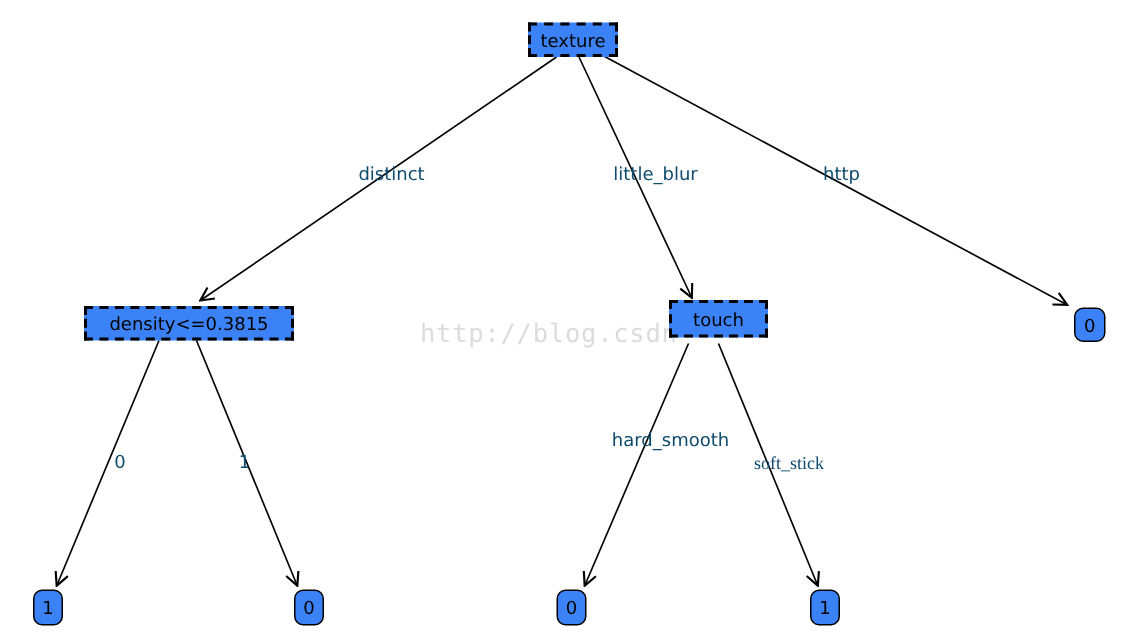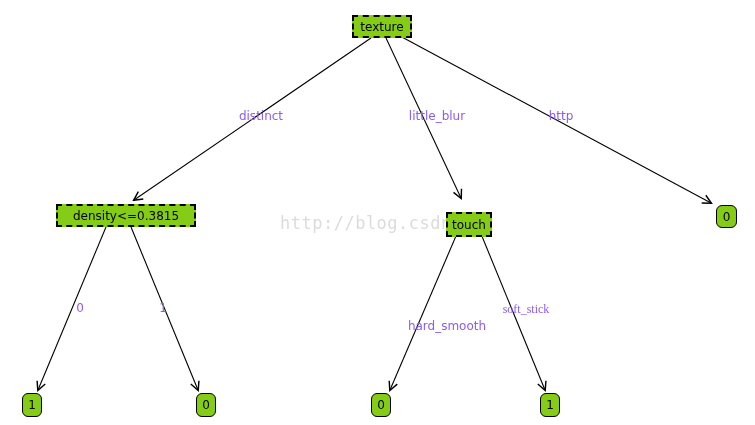--- a/index.html
+++ b/index.html
@@ -32,41 +32,41 @@
     left: 0;
     top: 0;
     z-index: 2;
   }
   .node {
     position: absolute;
     z-index: 3;
     display: flex;
     align-items: center;
     justify-content: center;
-    background: #84cc16;
+    background: #3b82f6;
     color: #000000;
     font-size: 12px;
     line-height: 1;
     box-sizing: border-box;
     white-space: nowrap;
     text-align: center;
   }
   .node.decision {
     border: 2px dashed #000000;
   }
   .node.leaf {
     border: 1px solid #000000;
     border-radius: 6px;
   }
   .edge-label {
     position: absolute;
     z-index: 4;
     transform: translate(-50%, -50%);
     font-size: 12px;
-    color: #8b5cf6;
+    color: #0c4a6e;
     white-space: nowrap;
   }
 </style>
 </head>
 <body>
 
 <div class="canvas">
 
   <div class="watermark">http://blog.csdn</div>
 
@@ -80,29 +80,29 @@
     <line x1="386" y1="38" x2="461" y2="198" stroke="#000000" stroke-width="1.1" marker-end="url(#arrowV)"></line>
     <line x1="400" y1="36" x2="711" y2="203" stroke="#000000" stroke-width="1.1" marker-end="url(#arrowV)"></line>
     <line x1="106" y1="227" x2="38" y2="390" stroke="#000000" stroke-width="1.1" marker-end="url(#arrowV)"></line>
     <line x1="131" y1="227" x2="198" y2="390" stroke="#000000" stroke-width="1.1" marker-end="url(#arrowV)"></line>
     <line x1="459" y1="229" x2="390" y2="390" stroke="#000000" stroke-width="1.1" marker-end="url(#arrowV)"></line>
     <line x1="479" y1="229" x2="545" y2="390" stroke="#000000" stroke-width="1.1" marker-end="url(#arrowV)"></line>
   </svg>
 
   <div class="node decision" style="left:352px; top:15px;  width:60px;  height:23px;">texture</div>
   <div class="node decision" style="left:56px;  top:204px; width:140px; height:23px;">density&lt;=0.3815</div>
-  <div class="node decision" style="left:446px; top:212px; width:46px;  height:25px;">touch</div>
+  <div class="node decision" style="left:446px; top:200px; width:66px;  height:25px;">touch</div>
 
   <div class="node leaf" style="left:716px; top:205px; width:21px; height:23px;">0</div>
   <div class="node leaf" style="left:22px;  top:393px; width:20px; height:24px;">1</div>
   <div class="node leaf" style="left:196px; top:393px; width:20px; height:24px;">0</div>
   <div class="node leaf" style="left:371px; top:393px; width:20px; height:24px;">0</div>
   <div class="node leaf" style="left:540px; top:393px; width:20px; height:24px;">1</div>
 
   <span class="edge-label" style="left:261px; top:116px;">distinct</span>
   <span class="edge-label" style="left:437px; top:116px;">little_blur</span>
   <span class="edge-label" style="left:561px; top:116px;">http</span>
   <span class="edge-label" style="left:80px;  top:308px;">0</span>
   <span class="edge-label" style="left:163px; top:308px;">1</span>
-  <span class="edge-label" style="left:447px; top:326px;">hard_smooth</span>
+  <span class="edge-label" style="left:447px; top:293px;">hard_smooth</span>
   <span class="edge-label" style="left:526px; top:309px;font-family:Liberation Serif, serif;">soft_stick</span>
 
 </div>
 
 </body></html>

